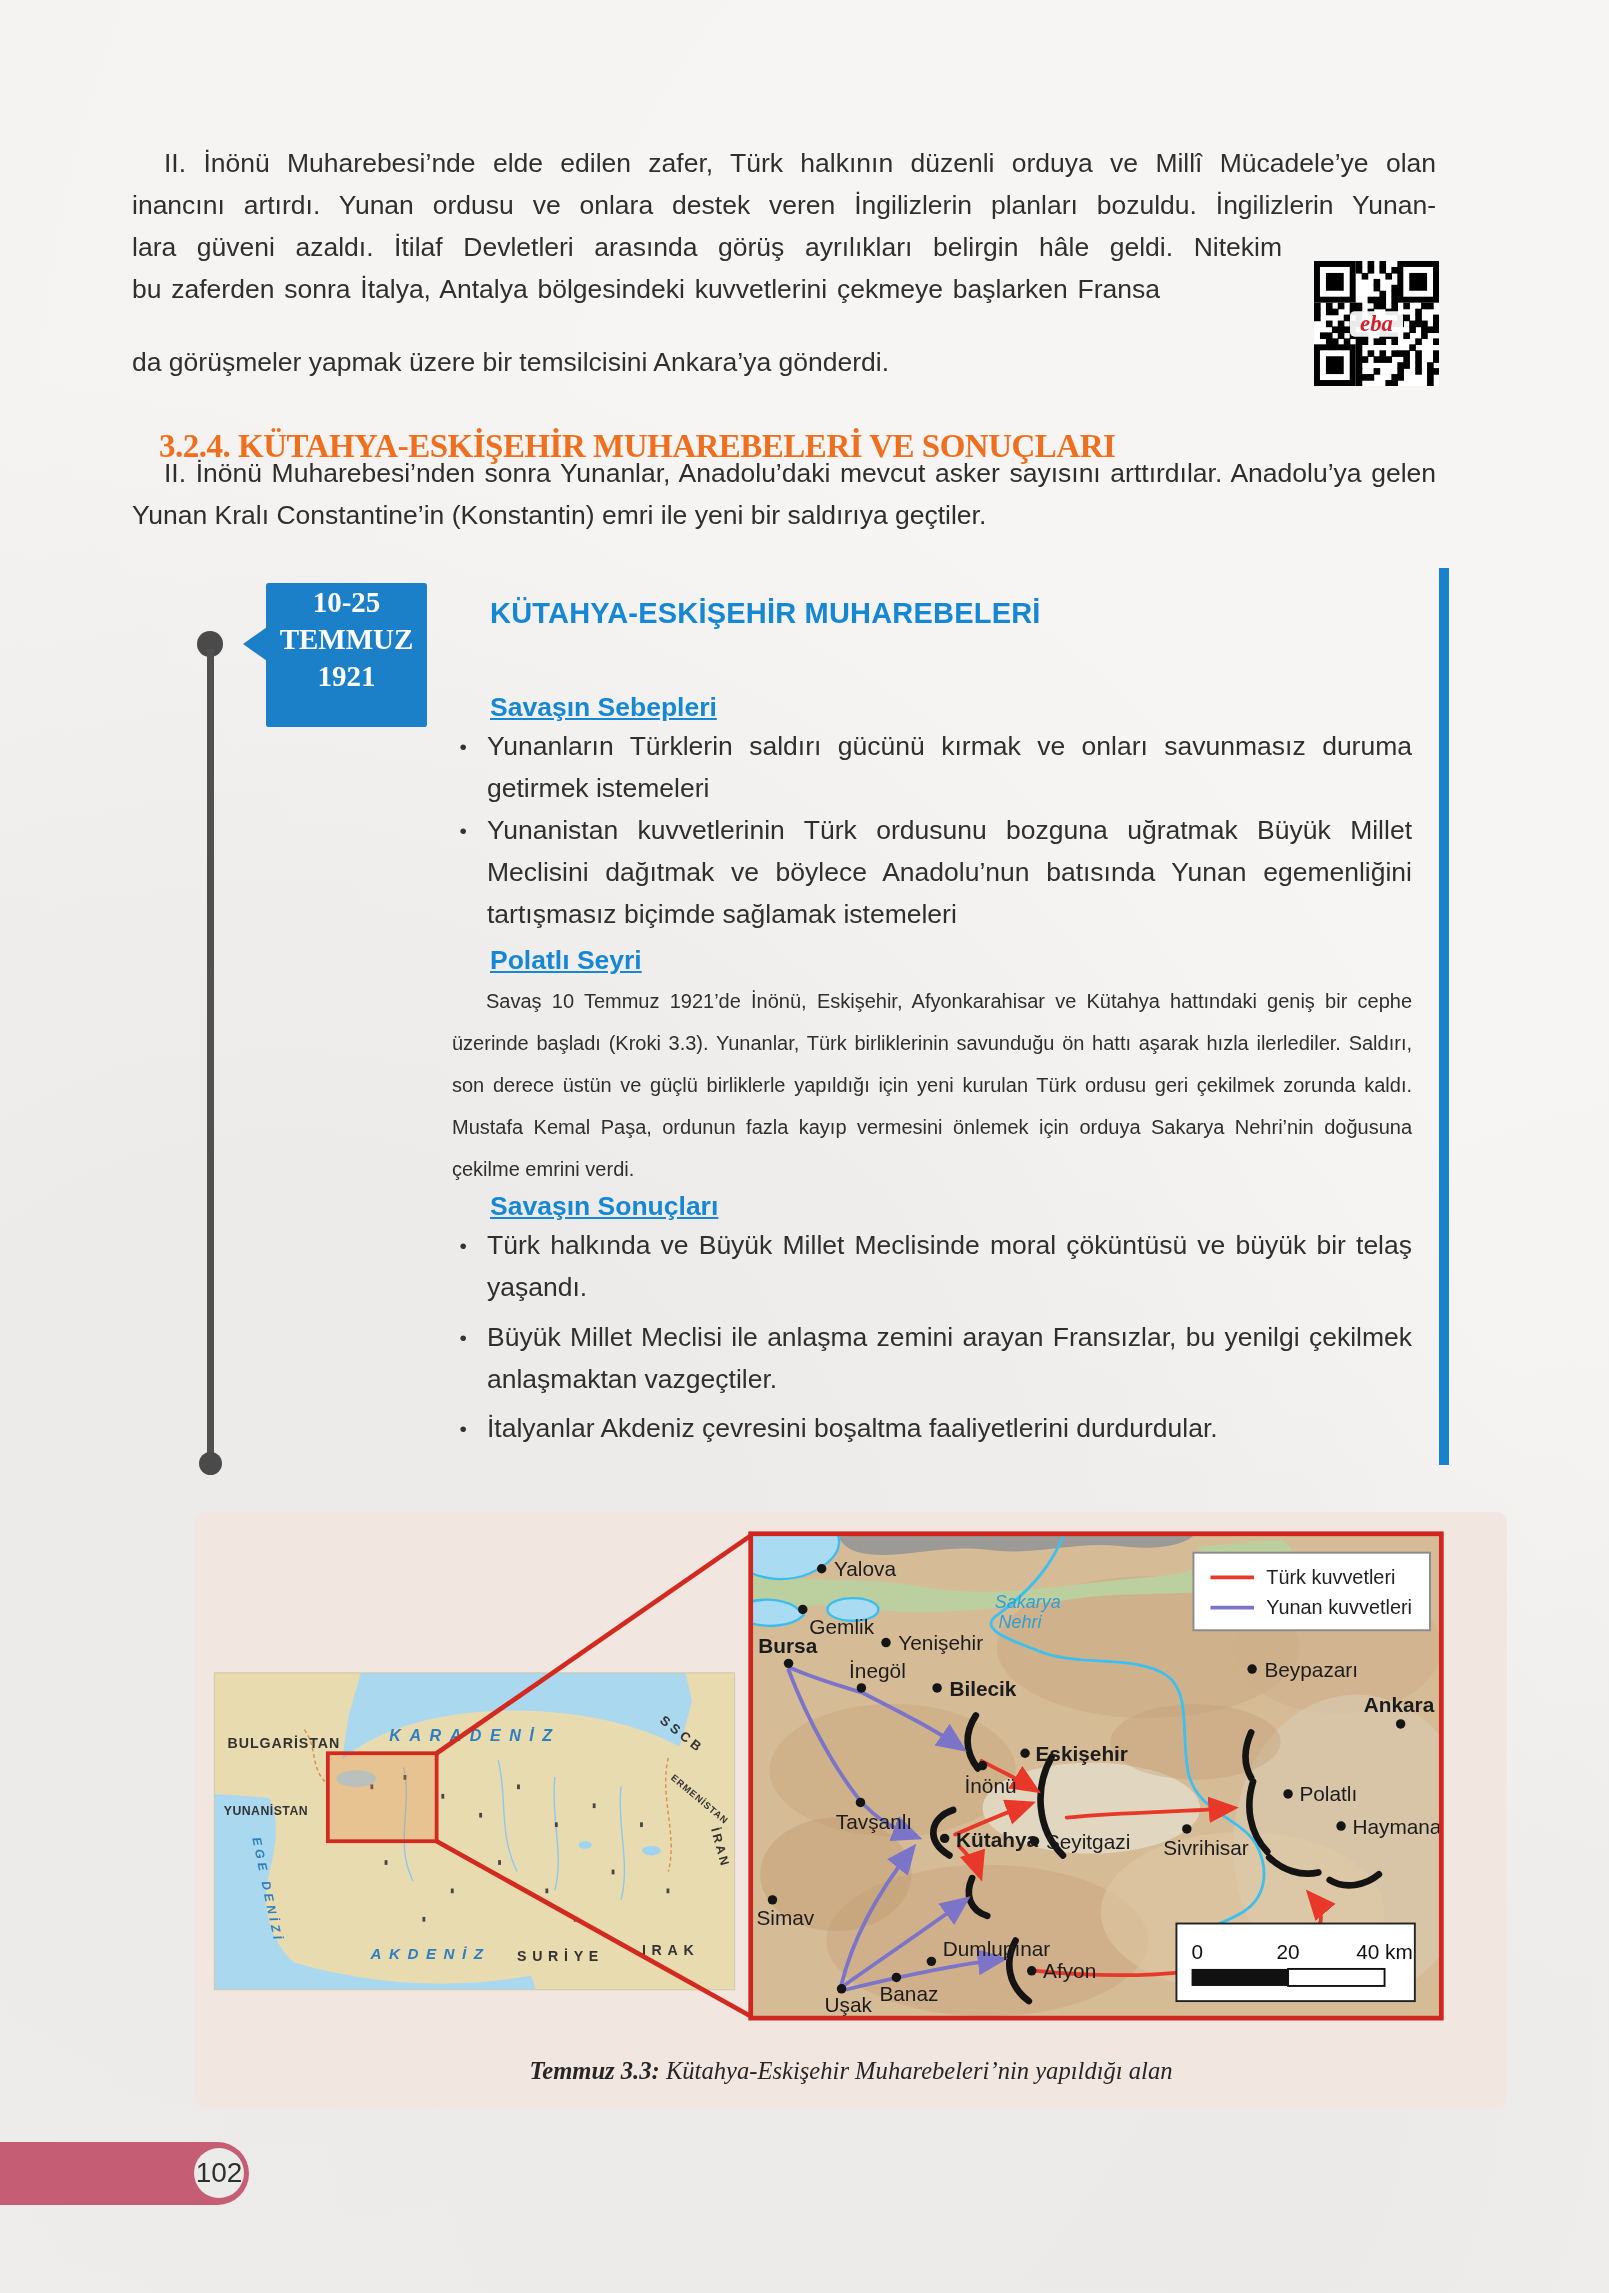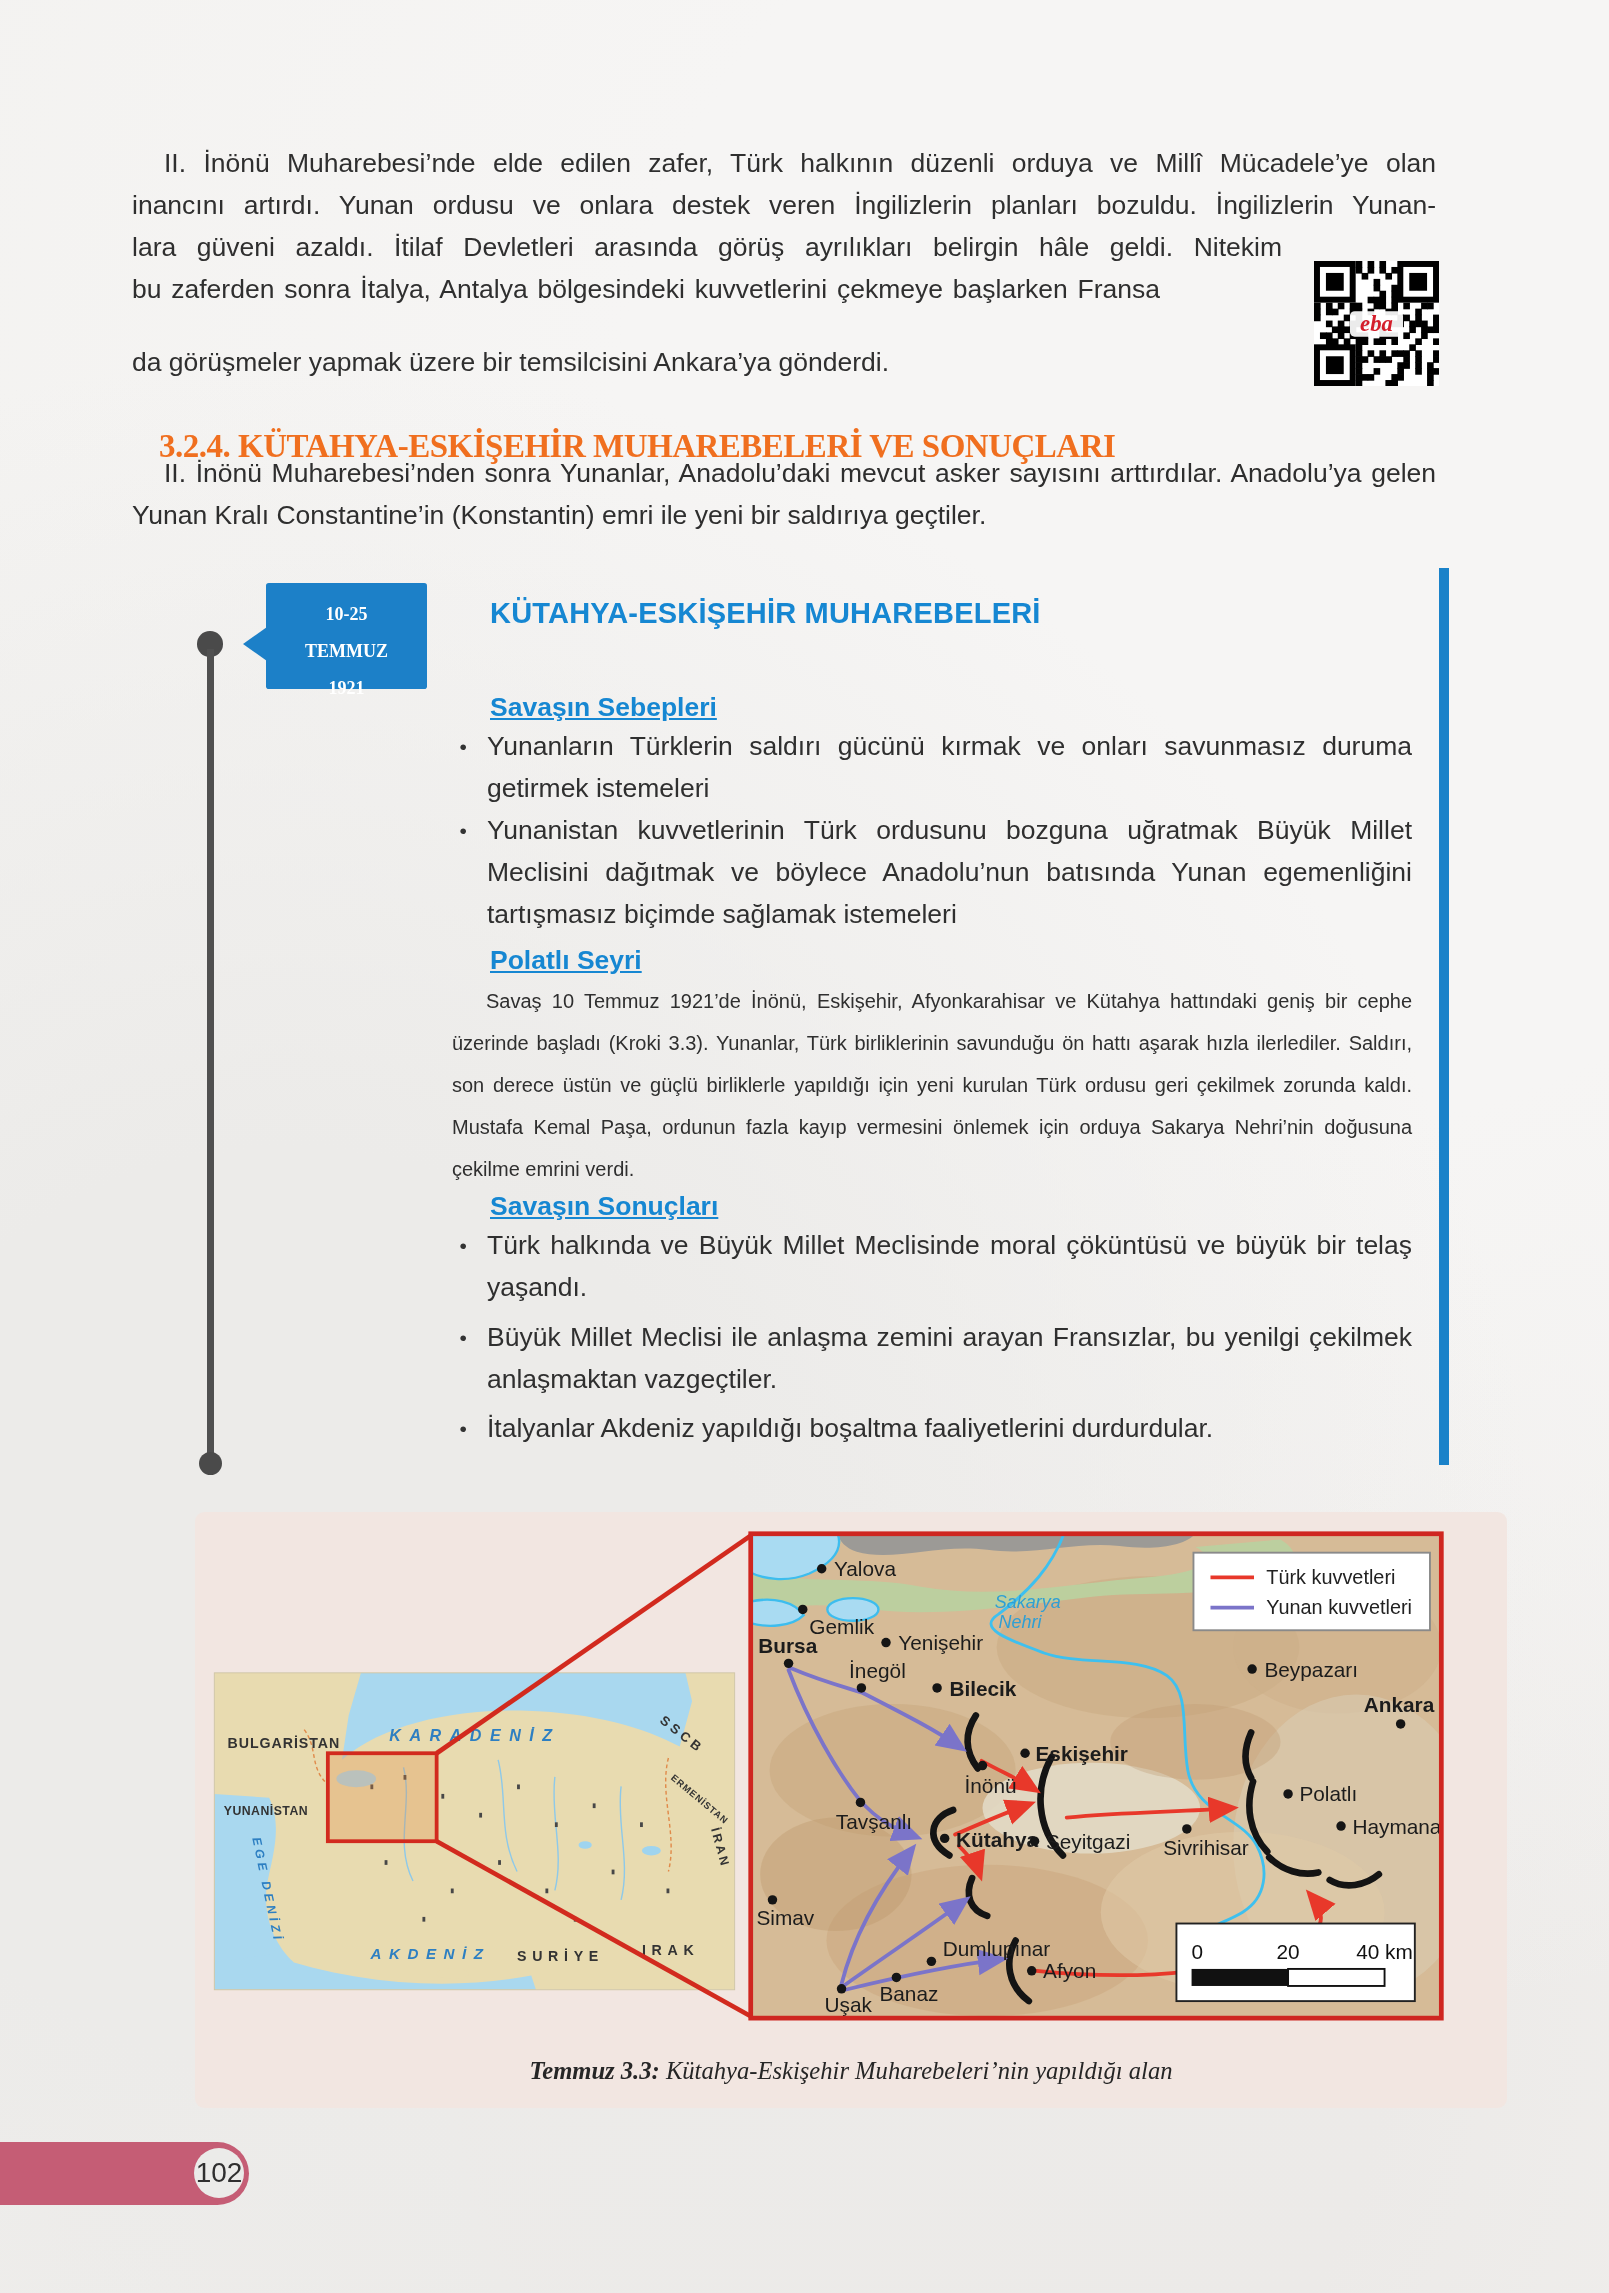--- a/index.html
+++ b/index.html
@@ -21,23 +21,23 @@
   .intro-line.l4{text-align-last:left;width:auto;margin-top:31px;}
   
   .qr{position:absolute;left:1314px;top:261px;width:125px;height:125px;background:#fff;}
   .qr svg{display:block;}
   
   .sec-heading{position:absolute;left:159px;top:401px;font-family:"Liberation Serif",serif;
     font-weight:bold;font-size:33px;color:#f06f1f;letter-spacing:-0.5px;}
   .lead-para{position:absolute;left:132px;top:452px;width:1304px;text-align:justify;
     text-indent:32px;font-size:26.5px;line-height:42px;margin:0;}
   
-  .tl-box{position:absolute;left:266px;top:583px;width:161px;height:106px;background:#1c80c8;
+  .tl-box{position:absolute;left:266px;top:583px;width:161px;height:144px;background:#1c80c8;
     border-radius:2.8px;color:#fff;font-family:"Liberation Serif",serif;font-weight:bold;
-    font-size:18px;line-height:37px;text-align:center;padding-top:13px;box-sizing:border-box;}
+    font-size:29px;line-height:37px;text-align:center;padding-top:1px;box-sizing:border-box;}
   .tl-arrow{position:absolute;left:243px;top:627px;width:0;height:0;
     border-top:17px solid transparent;border-bottom:17px solid transparent;
     border-right:24.6px solid #1c80c8;}
   .tl-circle{position:absolute;left:197px;top:631px;width:25.6px;height:25.6px;border-radius:50%;
     background:#4a4a4a;}
   .tl-line{position:absolute;left:207px;top:649px;width:6.6px;height:810px;background:#505050;}
   .tl-dot{position:absolute;left:199px;top:1452px;width:23px;height:23px;border-radius:50%;
     background:#4a4a4a;}
   .blue-rule{position:absolute;left:1439px;top:568px;width:9.5px;height:897px;background:#1a82c9;}
   
@@ -266,21 +266,21 @@
       <li>Yunanistan kuvvetlerinin Türk ordusunu bozguna uğratmak Büyük Millet Meclisini dağıtmak ve böylece Anadolu’nun batısında Yunan egemenliğini tartışmasız biçimde sağlamak istemeleri</li>
     </ul>
 
     <h4 class="sub s2">Polatlı Seyri</h4>
     <p class="para">Savaş 10 Temmuz 1921’de İnönü, Eskişehir, Afyonkarahisar ve Kütahya hattındaki geniş bir cephe üzerinde başladı (Kroki 3.3). Yunanlar, Türk birliklerinin savunduğu ön hattı aşarak hızla ilerlediler. Saldırı, son derece üstün ve güçlü birliklerle yapıldığı için yeni kurulan Türk ordusu geri çekilmek zorunda kaldı. Mustafa Kemal Paşa, ordunun fazla kayıp vermesini önlemek için orduya Sakarya Nehri’nin doğusuna çekilme emrini verdi.</p>
 
     <h4 class="sub s3">Savaşın Sonuçları</h4>
     <ul class="spaced">
       <li>Türk halkında ve Büyük Millet Meclisinde moral çöküntüsü ve büyük bir telaş yaşandı.</li>
       <li>Büyük Millet Meclisi ile anlaşma zemini arayan Fransızlar, bu yenilgi çekilmek anlaşmaktan vazgeçtiler.</li>
-      <li>İtalyanlar Akdeniz yapıldığı boşaltma faaliyetlerini durdurdular.</li>
+      <li>İtalyanlar Akdeniz çevresini boşaltma faaliyetlerini durdurdular.</li>
     </ul>
   </div>
 
   <div class="fig-panel">
     <svg width="1312" height="596" viewBox="0 0 1386 630">
       <defs>
         <marker id="mred" markerWidth="9" markerHeight="8" refX="6" refY="3.5" orient="auto" markerUnits="strokeWidth">
           <path d="M0,0 L8,3.5 L0,7 Z" fill="#e8382a"></path>
         </marker>
         <marker id="mpurple" markerWidth="9" markerHeight="8" refX="6" refY="3.5" orient="auto" markerUnits="strokeWidth">

